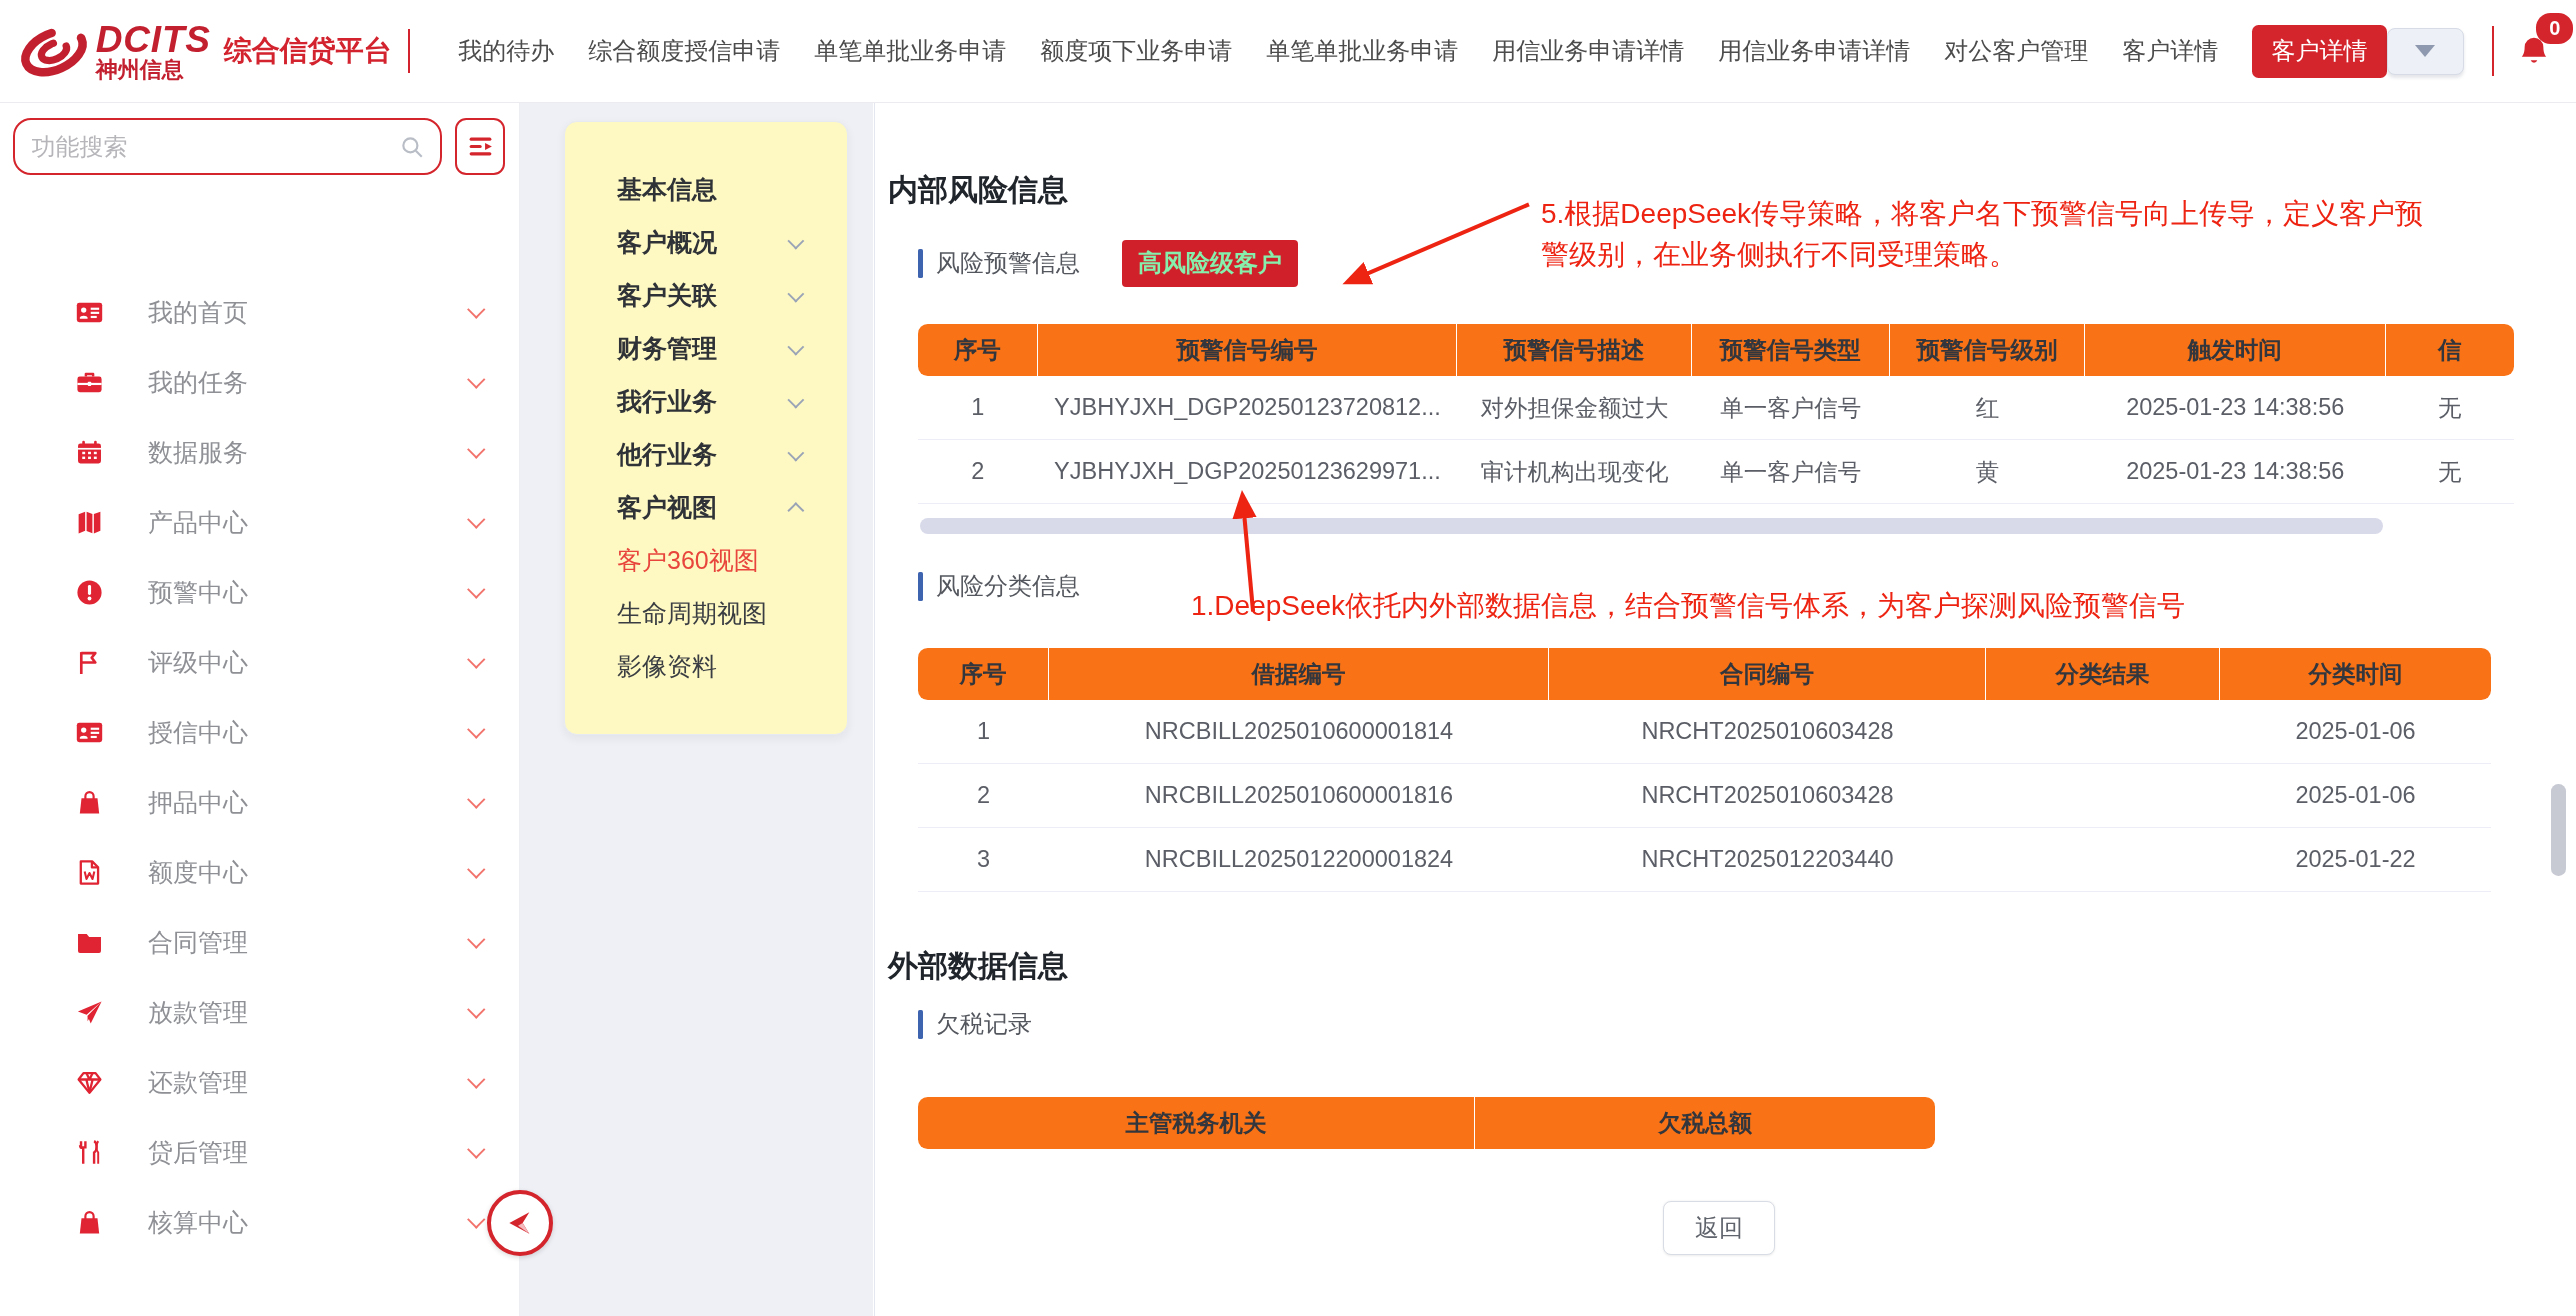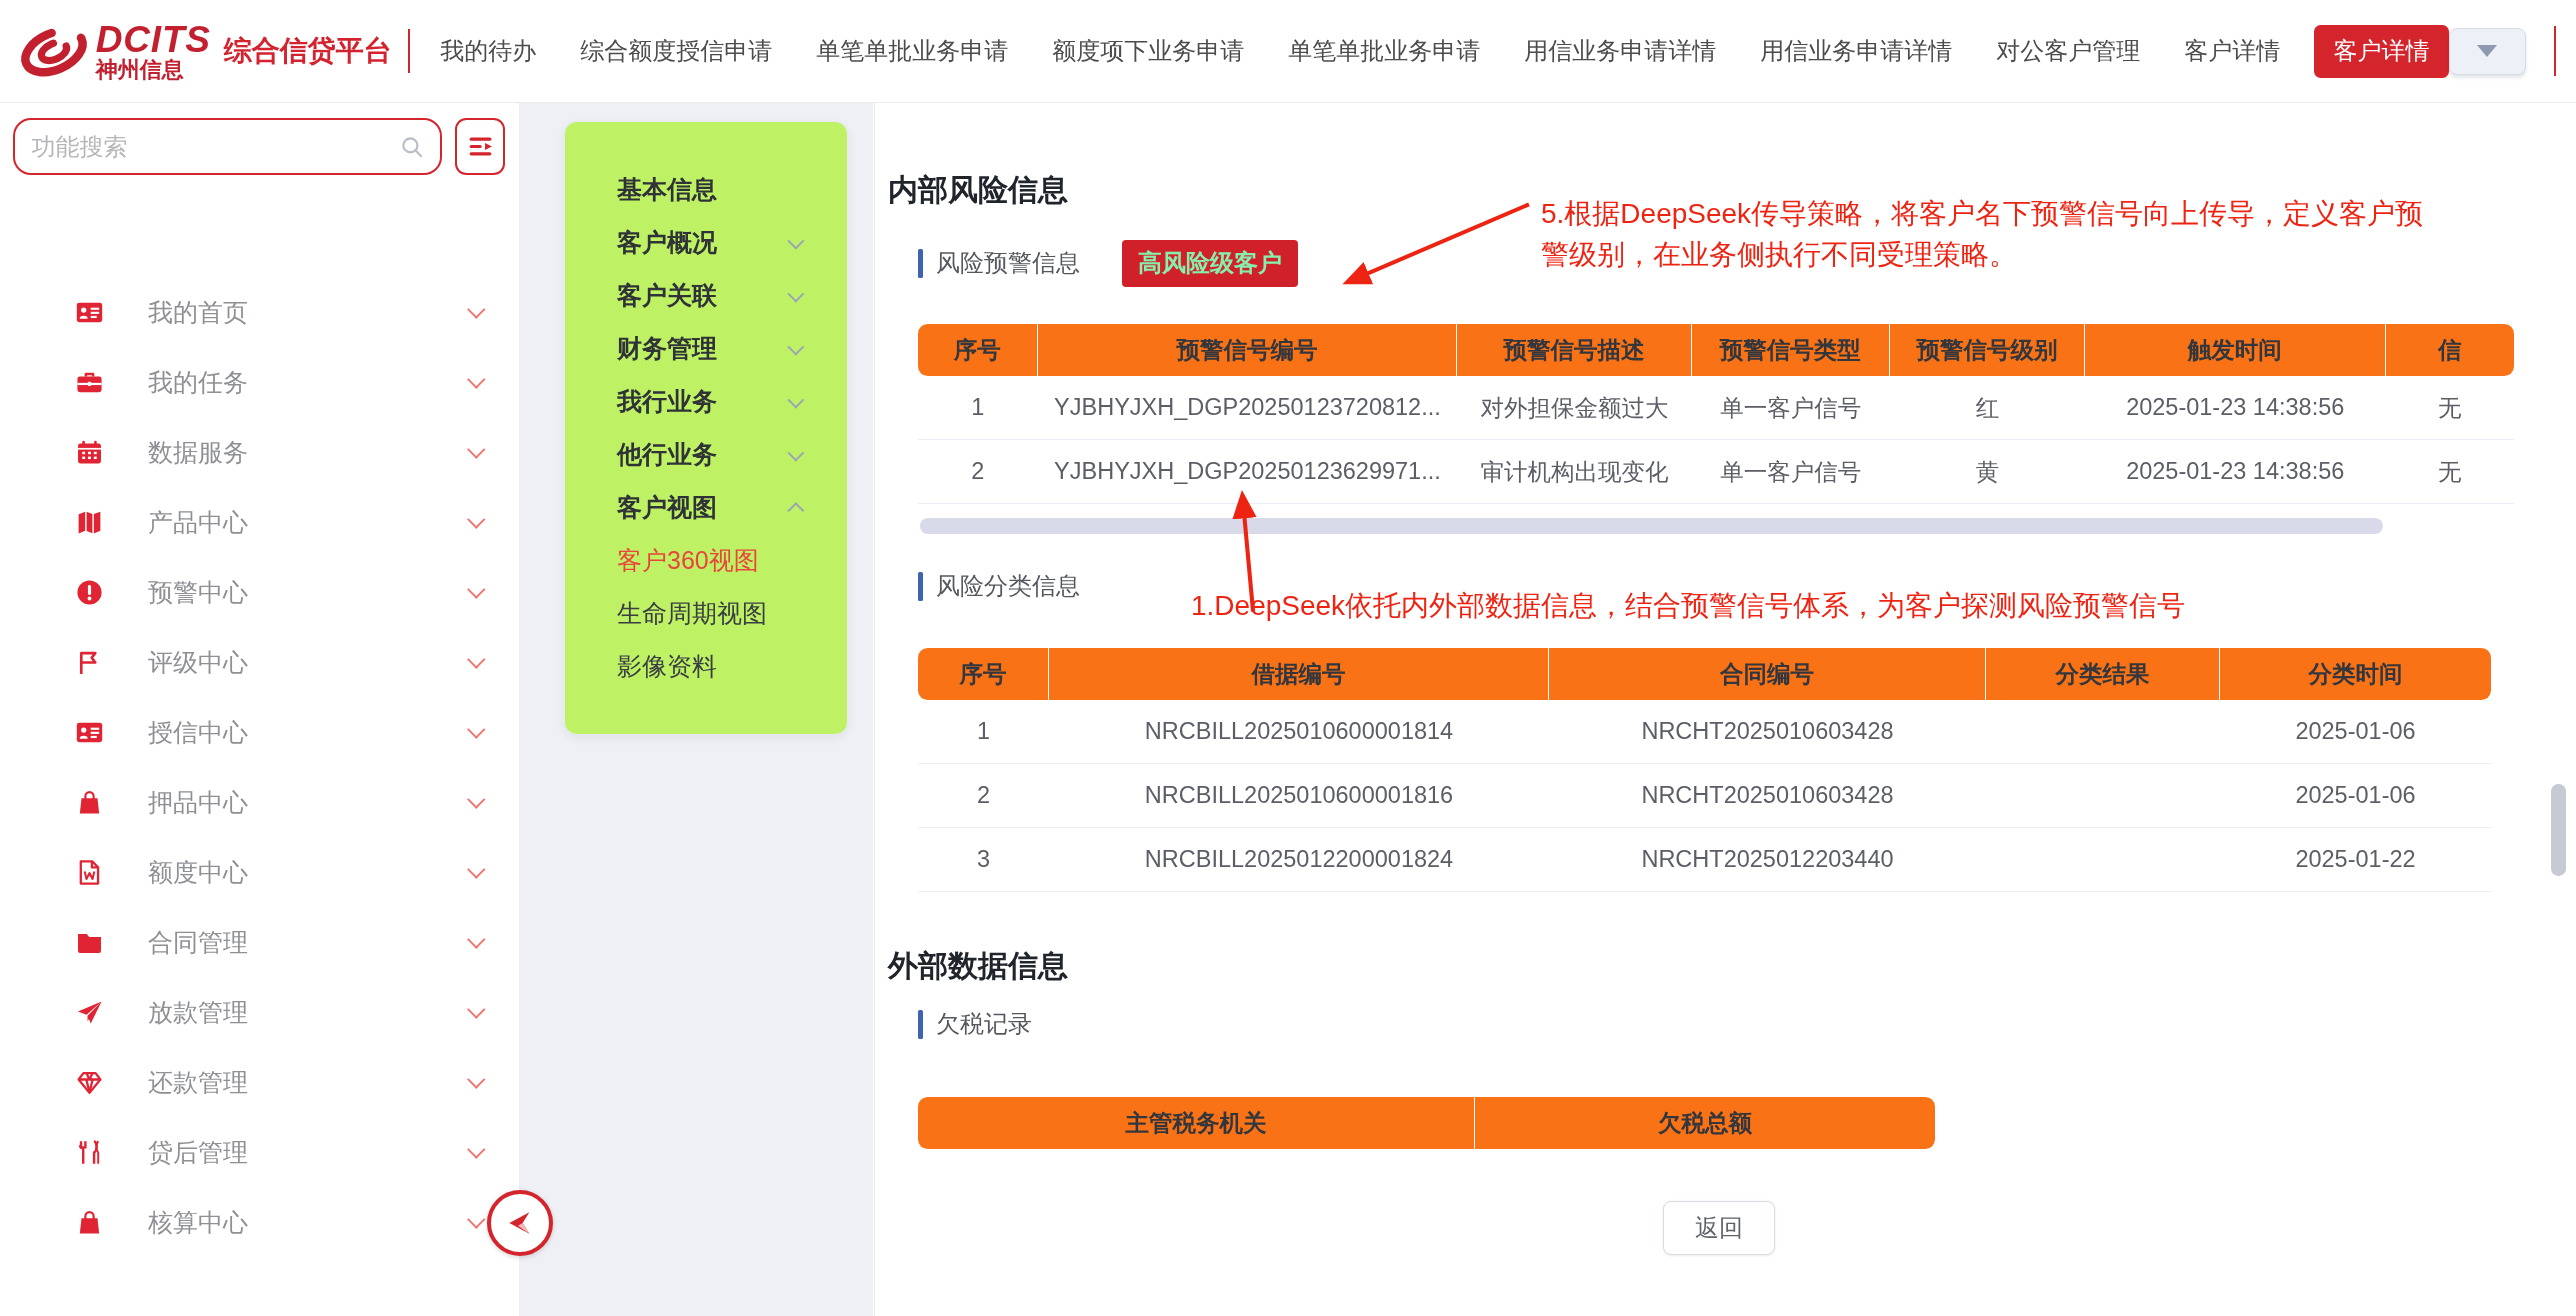--- a/index.html
+++ b/index.html
@@ -8,21 +8,21 @@
   
   .header{position:absolute;top:0;left:0;right:0;height:102px;background:#fff;
           border-bottom:0.8px solid #ececf0;display:flex;align-items:center;z-index:9;}
   .logo{display:flex;align-items:center;padding-left:14.6px;flex:none;}
   .logo-swirl svg{width:78px;height:63px;display:block;}
   .logo-text{margin-left:3.2px;line-height:1;}
   .logo-dcits{font-size:37px;font-weight:bold;font-style:italic;color:#c3202f;letter-spacing:0.8px;}
   .logo-company{font-size:22px;color:#c3202f;font-weight:bold;margin-top:1.6px;}
   .logo-platform{font-size:28px;color:#d2232e;font-weight:bold;margin-left:13px;white-space:nowrap;}
   .logo-divider{width:2.4px;height:44px;background:#d2232e;margin-left:16px;}
-  .nav{display:flex;align-items:center;margin-left:30px;gap:44px;flex:none;}
+  .nav{display:flex;align-items:center;margin-left:48px;gap:34px;flex:none;}
   .nav-tab{font-size:24px;color:#4c4c4c;white-space:nowrap;cursor:pointer;}
   .nav-pill{background:#d4252d;color:#fff;font-size:24px;padding:10.5px 19.4px;border-radius:6.5px;
             margin-left:34px;white-space:nowrap;cursor:pointer;}
   .header-right{margin-left:auto;display:flex;align-items:center;padding-right:16px;}
   .dropdown-btn{width:75px;height:45px;background:#edf0f6;border:0.8px solid #d6dbe6;border-radius:8px;
                 box-shadow:0 2.4px 3.2px rgba(40,50,80,.12);display:flex;align-items:center;justify-content:center;
                 margin-right:27.6px;cursor:pointer;}
   .caret-down{width:0;height:0;border-left:10.5px solid transparent;border-right:10.5px solid transparent;
               border-top:12px solid #8e99af;}
   .red-vline{width:2.4px;height:50px;background:#d4252d;margin-right:23px;}
@@ -50,21 +50,21 @@
   .menu-item .mi svg{width:100%;height:100%;display:block;}
   .menu-label{flex:1;font-size:25px;color:#8e9095;}
   .sc{width:10.5px;height:10.5px;border-right:2.4px solid #f2736c;border-bottom:2.4px solid #f2736c;
       transform:rotate(45deg);margin-top:-6.5px;flex:none;}
   .collapse-fab{position:absolute;left:487px;top:1190px;width:66px;height:66px;border-radius:50%;
                 background:#fff;border:4.9px solid #d4252d;box-sizing:border-box;display:flex;align-items:center;
                 justify-content:center;z-index:8;cursor:pointer;box-shadow:0 1.6px 4.9px rgba(0,0,0,.15);}
   .collapse-fab svg{width:32px;height:32px;}
   
   .gray-zone{position:absolute;top:102px;left:519px;width:354px;bottom:0;background:#eef0f5;}
-  .submenu-card{position:absolute;left:45px;top:19.4px;width:284px;height:614px;background:#bef264;
+  .submenu-card{position:absolute;left:45px;top:19.4px;width:284px;height:614px;background:#fef9c3;
                 border:0.8px solid #e8eaf2;border-radius:13px;box-shadow:0 3.2px 9.7px rgba(31,38,68,.06);
                 padding:41px 0 0 0;box-sizing:border-box;}
   .submenu-item{height:53px;display:flex;align-items:center;padding:0 45px 0 52px;cursor:pointer;
                 font-size:25px;font-weight:700;color:#2f3237;}
   .submenu-item.child{font-weight:400;color:#3a3d42;text-align:center;}
   .submenu-item.active{color:#e8453c;}
   .mc{width:9.7px;height:9.7px;border-right:2.4px solid #9aa4b6;border-bottom:2.4px solid #9aa4b6;
       transform:rotate(45deg);margin-left:auto;margin-top:-4.9px;flex:none;}
   .mc.up{transform:rotate(-135deg);margin-top:6.5px;}
   .vdivider{position:absolute;left:874px;top:102px;width:1.6px;bottom:0;background:#e4e7ef;}

